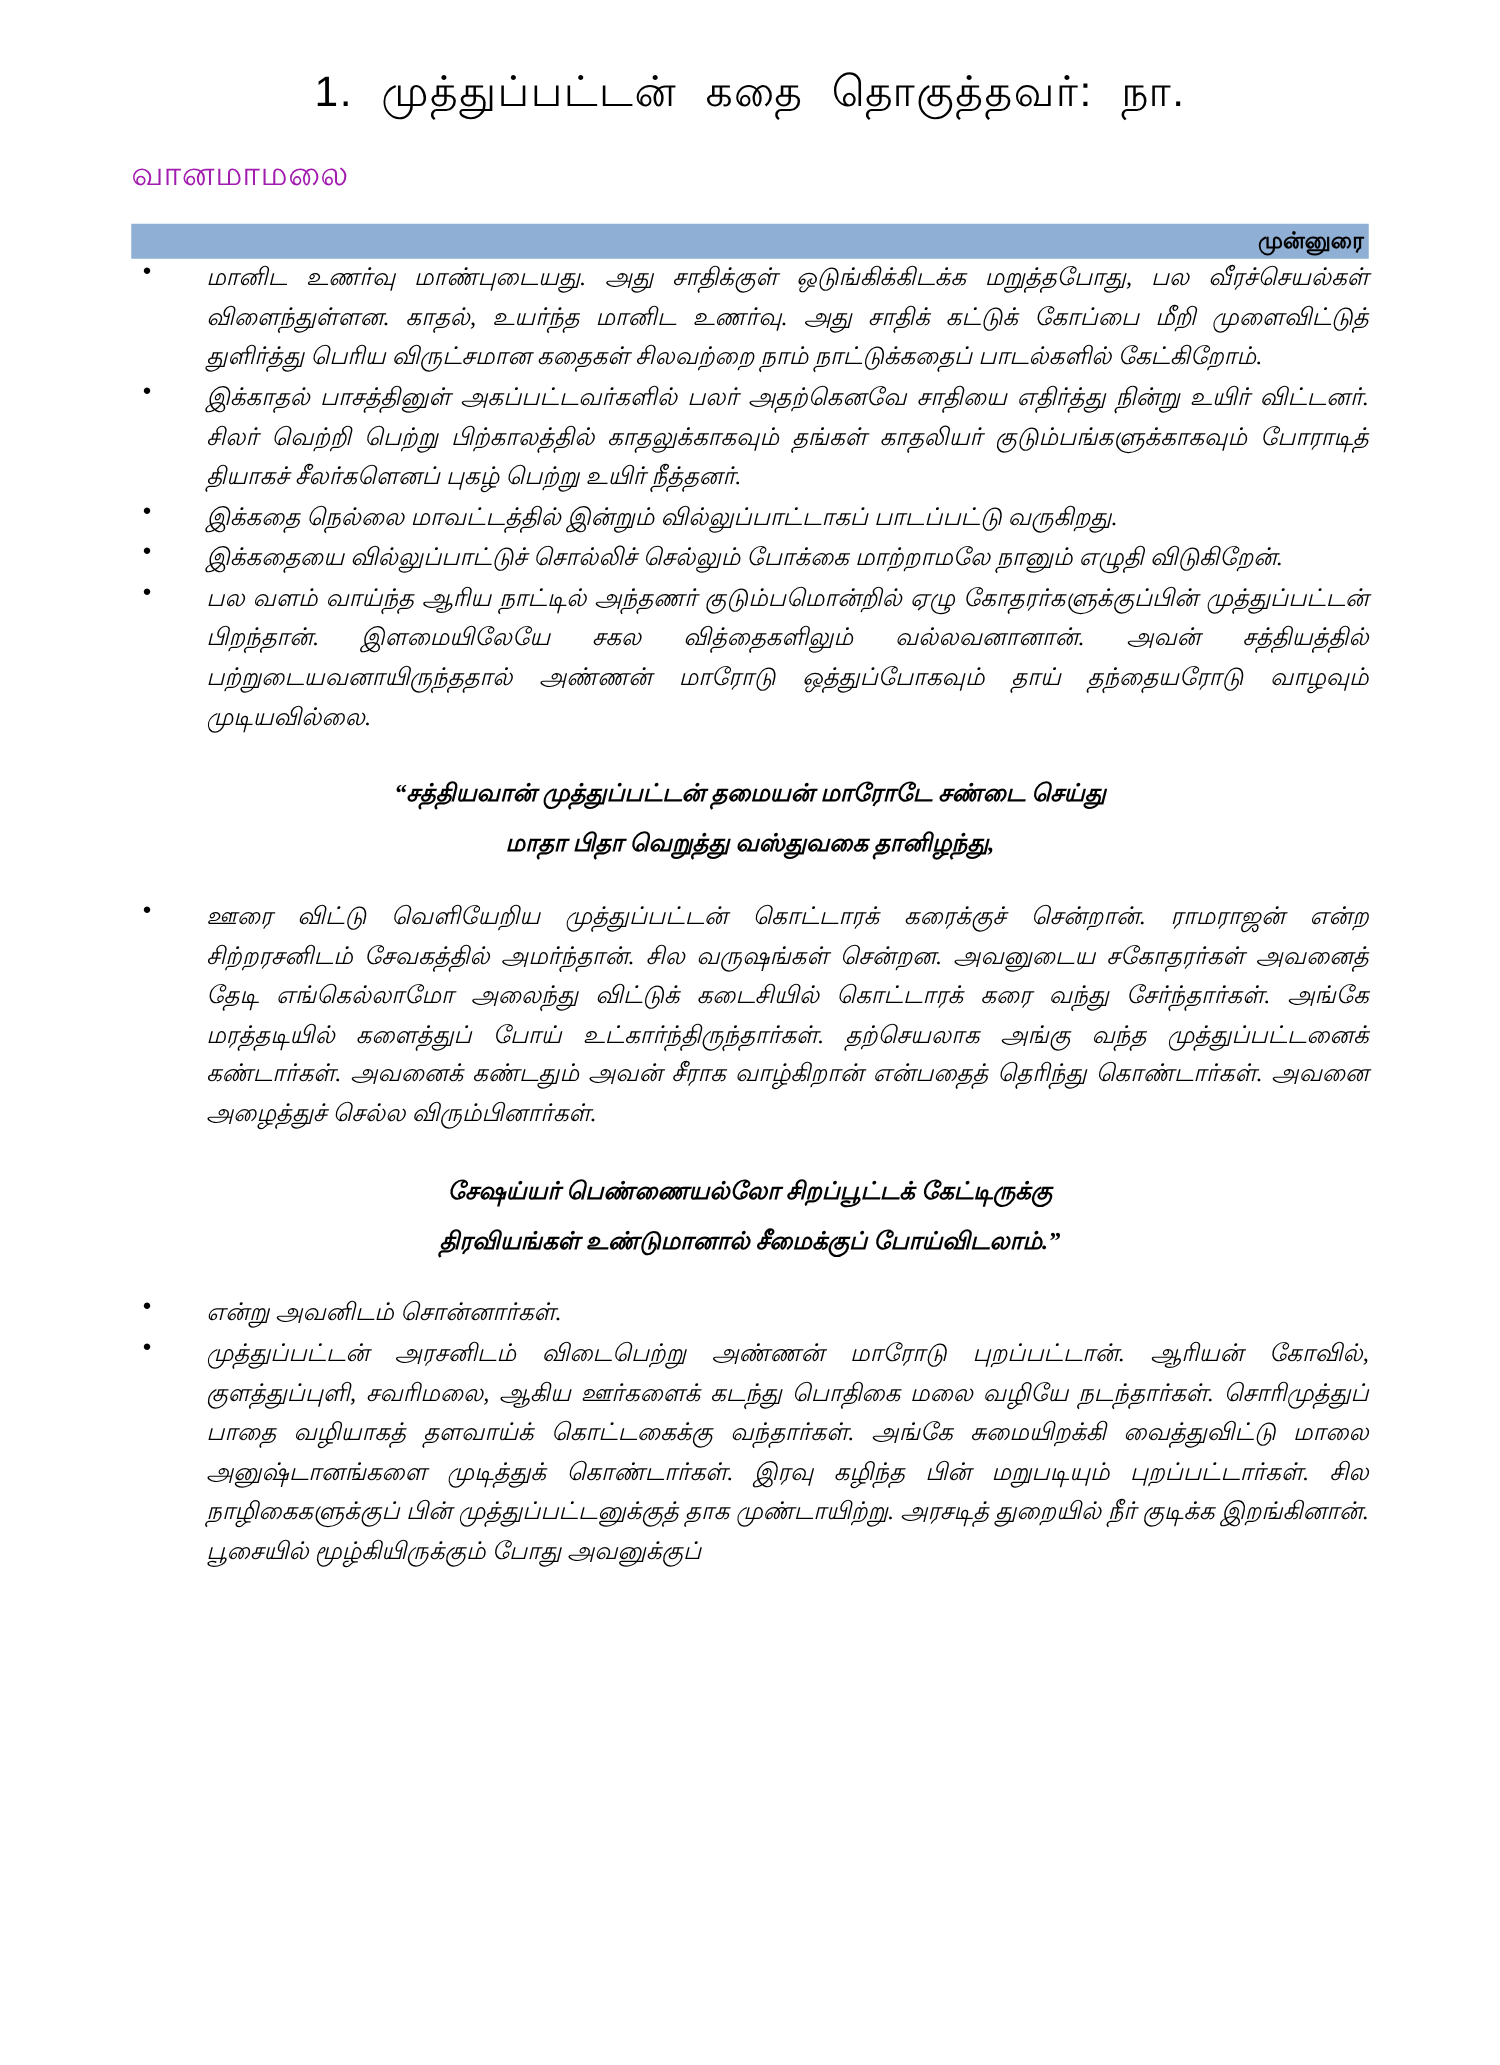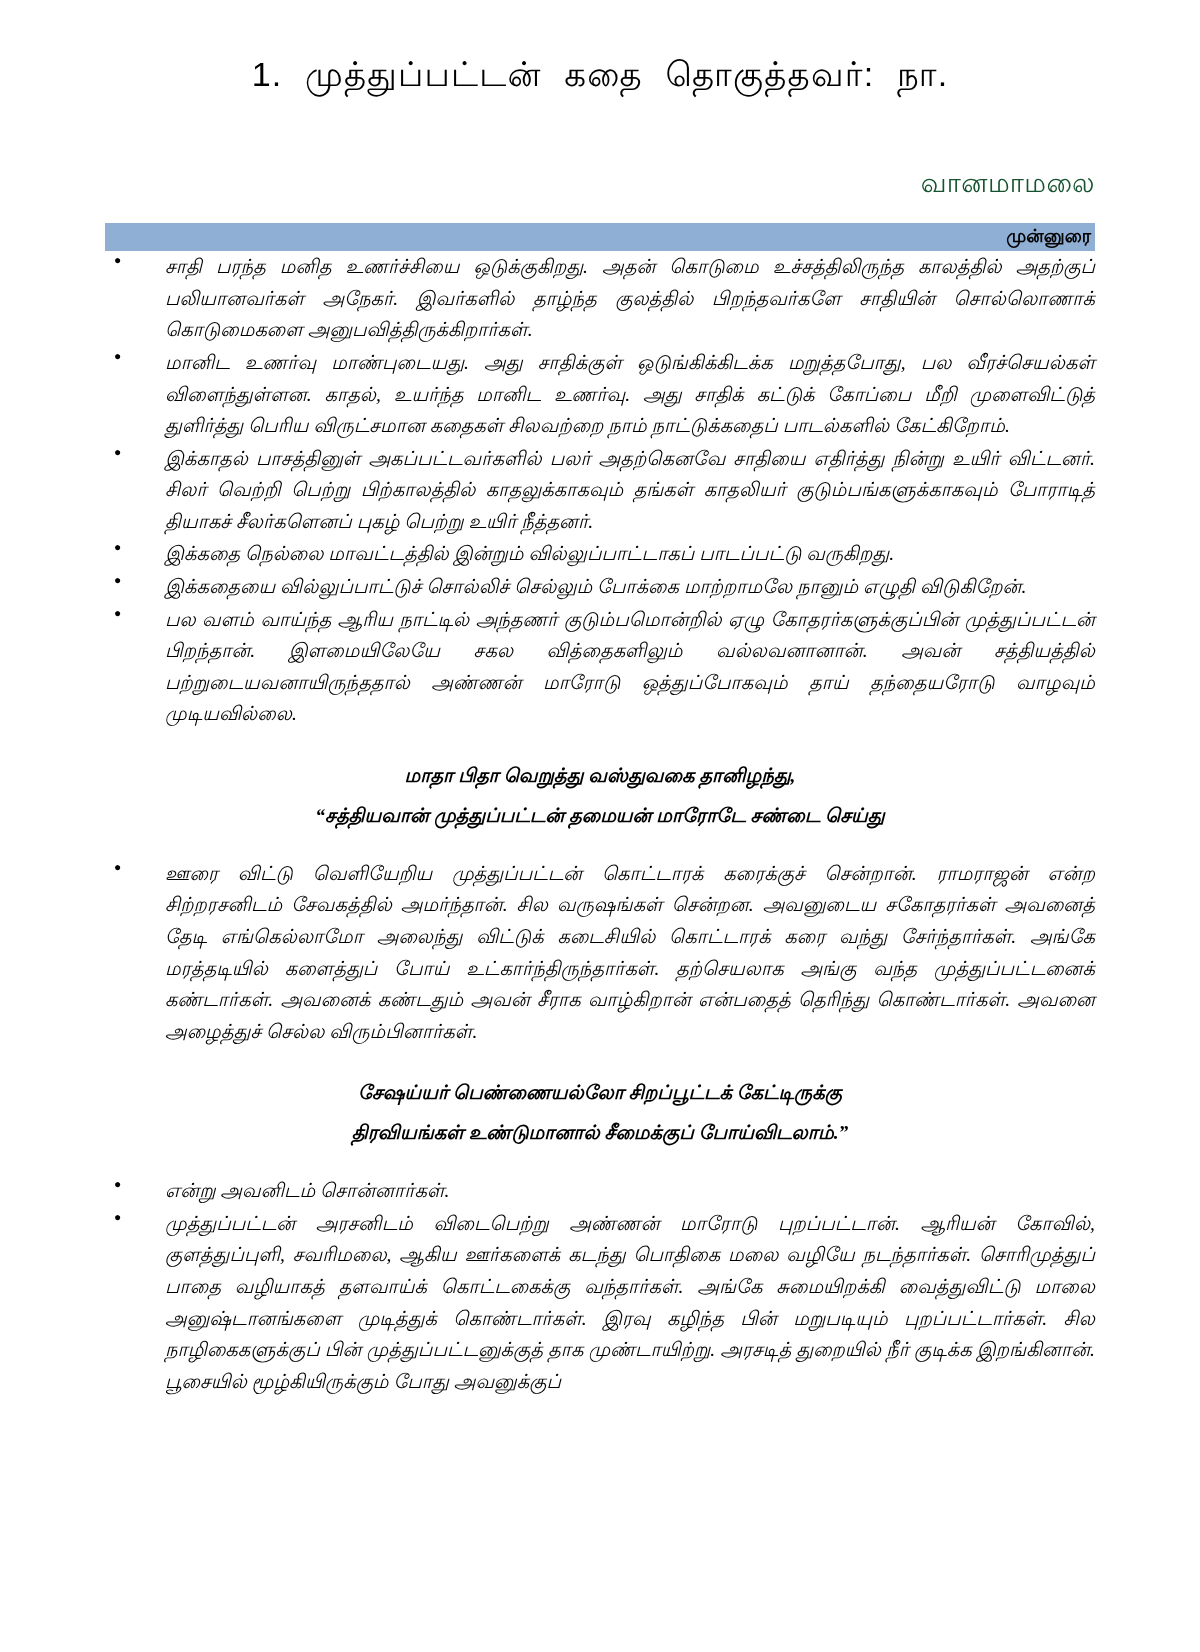--- a/index.html
+++ b/index.html
@@ -28,27 +28,27 @@
     font-family: "Liberation Sans", sans-serif;
     font-size: 34px;
     font-weight: 400;
     letter-spacing: 1.2px;
     color: #000;
     margin-top: 54px;
     line-height: 1.2;
     word-spacing: 12px;
   }
   .title-line2 {
-    text-align: right;
+    text-align: left;
     font-family: "Liberation Sans", sans-serif;
     font-size: 27px;
     font-weight: 400;
     letter-spacing: 0.5px;
-    color: #14532d;
-    margin-top: 72px;
+    color: #a21caf;
+    margin-top: 28px;
     line-height: 1.2;
   }
 
   
   .section-band {
     margin-top: 24px;
     background: #8fafd4;
     height: 28px;
     display: flex;
     align-items: center;
@@ -117,31 +117,30 @@
   <div class="doc-body">
 
     <div class="title-line1">1.  முத்துப்பட்டன் கதை தொகுத்தவர்: நா.</div>
     <div class="title-line2">வானமாமலை</div>
 
     <div class="section-band">
       <span class="section-band-label">முன்னுரை</span>
     </div>
 
     <ul class="bullets" id="list-1">
-        <li><span>சாதி பரந்த மனித உணர்ச்சியை ஒடுக்குகிறது. அதன் கொடுமை உச்சத்திலிருந்த காலத்தில் அதற்குப் பலியானவர்கள் அநேகர். இவர்களில் தாழ்ந்த குலத்தில் பிறந்தவர்களே சாதியின் சொல்லொணாக் கொடுமைகளை அனுபவித்திருக்கிறார்கள்.</span></li>
         <li><span>மானிட உணர்வு மாண்புடையது. அது சாதிக்குள் ஒடுங்கிக்கிடக்க மறுத்தபோது, பல வீரச்செயல்கள் விளைந்துள்ளன. </span><span class="b">காதல், உயர்ந்த மானிட உணர்வு.</span><span> அது சாதிக் கட்டுக் கோப்பை மீறி முளைவிட்டுத் துளிர்த்து பெரிய விருட்சமான கதைகள் சிலவற்றை நாம் நாட்டுக்கதைப் பாடல்களில் கேட்கிறோம்.</span></li>
         <li><span>இக்காதல் பாசத்தினுள் அகப்பட்டவர்களில் பலர் அதற்கெனவே சாதியை எதிர்த்து நின்று உயிர் விட்டனர். சிலர் வெற்றி பெற்று பிற்காலத்தில் காதலுக்காகவும் தங்கள் காதலியர் குடும்பங்களுக்காகவும் போராடித் தியாகச் சீலர்களெனப் புகழ் பெற்று உயிர் நீத்தனர்.</span></li>
         <li><span>இக்கதை </span><span class="b">நெல்லை மாவட்டத்தில் </span><span>இன்றும் </span><span class="b">வில்லுப்பாட்டாகப் பாடப்பட்டு </span><span>வருகிறது.</span></li>
         <li><span>இக்கதையை வில்லுப்பாட்டுச் சொல்லிச் செல்லும் போக்கை மாற்றாமலே நானும் எழுதி விடுகிறேன்.</span></li>
         <li><span>பல வளம் வாய்ந்த ஆரிய நாட்டில் அந்தணர் குடும்பமொன்றில் ஏழு கோதரர்களுக்குப்பின் முத்துப்பட்டன் பிறந்தான். இளமையிலேயே சகல வித்தைகளிலும் வல்லவனானான். அவன் சத்தியத்தில் பற்றுடையவனாயிருந்ததால் அண்ணன் மாரோடு ஒத்துப்போகவும் தாய் தந்தையரோடு வாழவும் முடியவில்லை.</span></li>
       </ul>
 
     <div class="verse" id="verse-1">
+        <div class="vline">“சத்தியவான் முத்துப்பட்டன் தமையன் மாரோடே சண்டை செய்து</div>
         <div class="vline">மாதா பிதா வெறுத்து வஸ்துவகை தானிழந்து,</div>
-        <div class="vline">“சத்தியவான் முத்துப்பட்டன் தமையன் மாரோடே சண்டை செய்து</div>
       </div>
 
     <ul class="bullets" id="list-2">
         <li><span>ஊரை விட்டு வெளியேறிய முத்துப்பட்டன் </span><span class="b">கொட்டாரக் கரைக்குச் </span><span>சென்றான். </span><span class="b">ராமராஜன் </span><span>என்ற சிற்றரசனிடம் சேவகத்தில் அமர்ந்தான். சில வருஷங்கள் சென்றன. அவனுடைய சகோதரர்கள் அவனைத் தேடி எங்கெல்லாமோ அலைந்து விட்டுக் கடைசியில் கொட்டாரக் கரை வந்து சேர்ந்தார்கள். அங்கே மரத்தடியில் களைத்துப் போய் உட்கார்ந்திருந்தார்கள். தற்செயலாக அங்கு வந்த முத்துப்பட்டனைக் கண்டார்கள். அவனைக் கண்டதும் அவன் சீராக வாழ்கிறான் என்பதைத் தெரிந்து கொண்டார்கள். அவனை அழைத்துச் செல்ல விரும்பினார்கள்.</span></li>
       </ul>
 
     <div class="verse" id="verse-2">
         <div class="vline">சேஷய்யர் பெண்ணையல்லோ சிறப்பூட்டக் கேட்டிருக்கு</div>
         <div class="vline">திரவியங்கள் உண்டுமானால் சீமைக்குப் போய்விடலாம்.”</div>
       </div>

